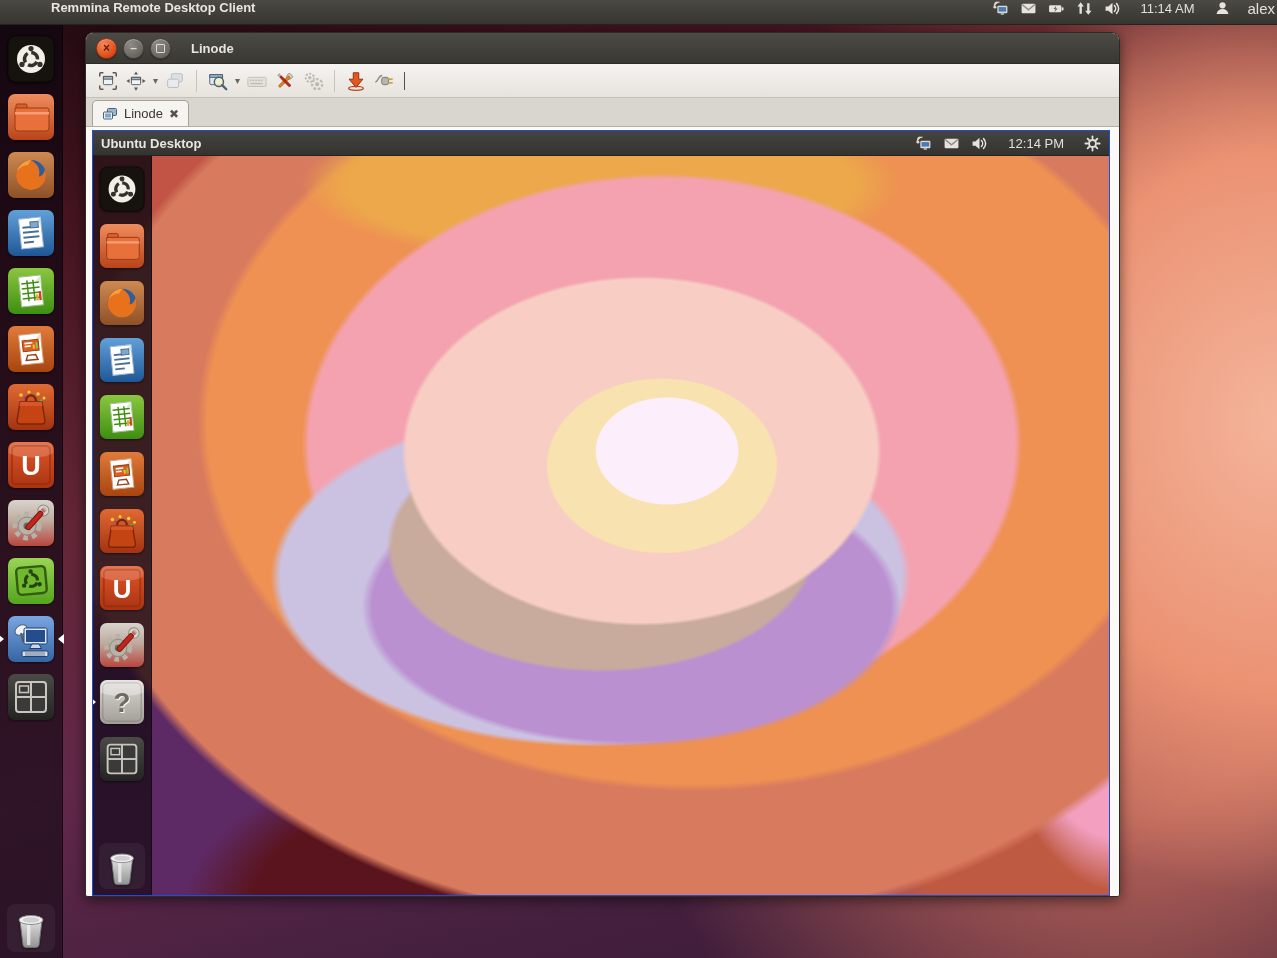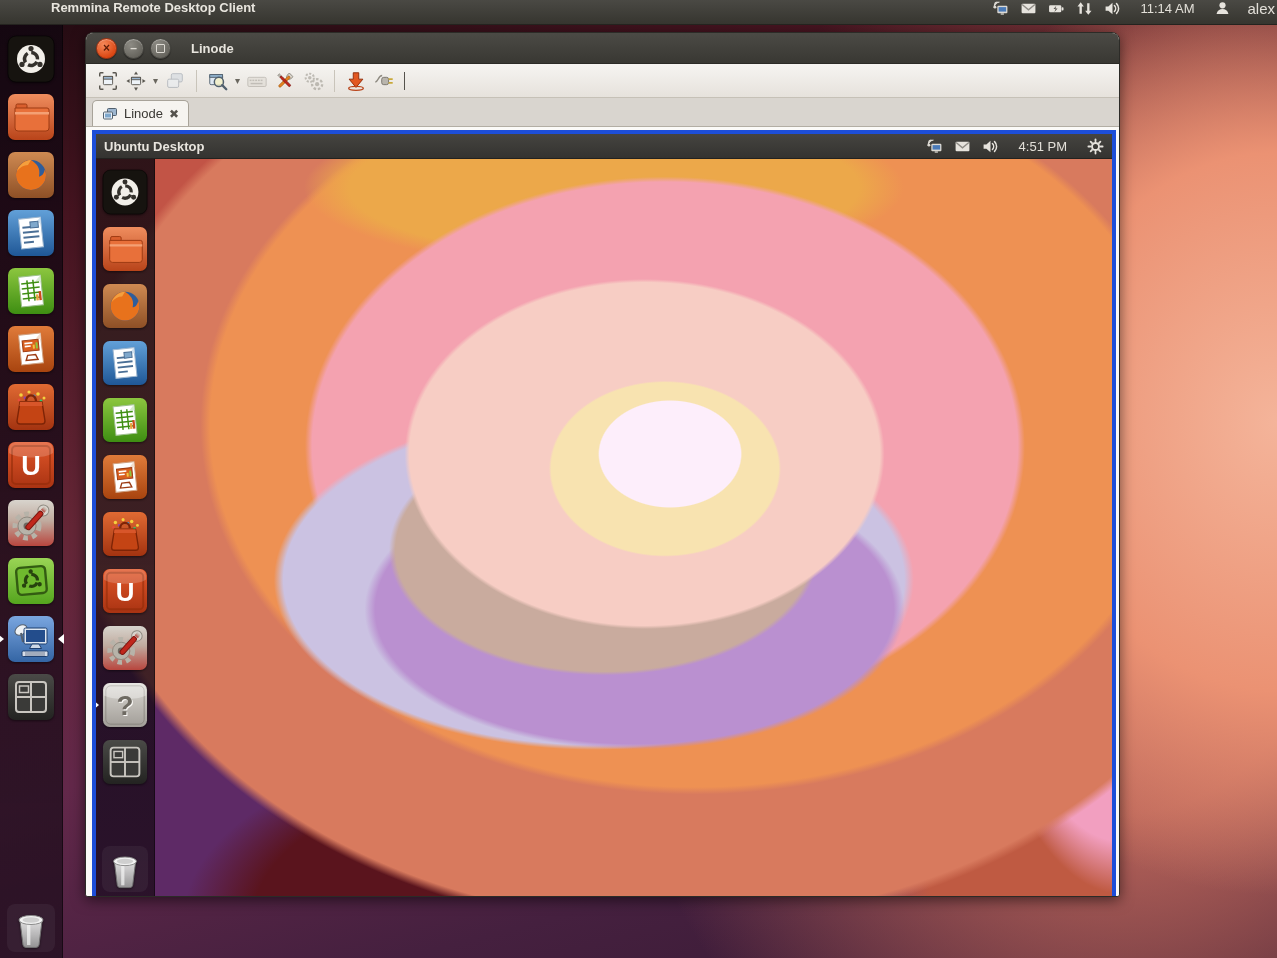--- a/index.html
+++ b/index.html
@@ -53,21 +53,21 @@
   .tcaret{font-size:10px;color:#6a675f;margin:0 3px;}
   .tsep{width:1px;height:22px;background:#c9c4ba;margin:0 7px;}
   .tcursor{width:1px;height:18px;background:#55524c;margin-left:6px;}
   .tabbar{height:28px;background:#d9d5cf;border-bottom:1px solid #b3aea4;display:flex;align-items:flex-end;}
   .tab{height:25px;margin-left:6px;background:#f6f4f0;border:1px solid #a8a399;border-bottom:none;
     border-radius:5px 5px 0 0;display:flex;align-items:center;gap:6px;padding:0 9px;font-size:13px;color:#3a3833;}
   .tab .ti{width:16px;height:16px;}
   .tclose{font-size:12px;color:#55534d;font-weight:bold;}
   .content{position:relative;height:772px;background:#fbfaf7;}
   
-  .viewport{position:absolute;left:6px;top:3px;width:1016px;height:764px;border:4px solid #1d4ed8;
+  .viewport{position:absolute;left:6px;top:3px;width:1016px;height:764px;border:1px solid #1d4ed8;
     background:#d946ef;overflow:hidden;}
   .rpanel{position:absolute;left:0;top:0;width:100%;height:24px;
     background:linear-gradient(#454440,#343330);border-bottom:1px solid #23221f;
     display:flex;align-items:center;color:#e2dfd8;z-index:20;}
   .rtitle{font-weight:bold;font-size:13px;margin-left:8px;color:#e8e5de;}
   .wallpaper{position:absolute;left:0;top:24px;right:0;bottom:0;
     background-color:#8c3150;
     background-image:
       radial-gradient(72px 54px at 56.5% 40%, #fdeefb 98%, rgba(253,238,251,0) 100%),
       radial-gradient(116px 88px at 56% 42%, #f8e3b0 98%, rgba(248,227,176,0) 100%),
@@ -527,21 +527,21 @@
                     <path d="M2 4.2l6 5 6-5" fill="none" stroke="#8e8b85" stroke-width="1.3"></path>
                   </svg>
                 </span>
                 <span class="ti">
                   <svg viewBox="0 0 16 16">
                     <path d="M1.5 6v4h2.6L8 13.4V2.6L4.1 6z" fill="#e6e3dd"></path>
                     <path d="M9.8 5.2a4 4 0 0 1 0 5.6M11.8 3.4a6.4 6.4 0 0 1 0 9.2" stroke="#e6e3dd" stroke-width="1.4" fill="none" stroke-linecap="round"></path>
                   </svg>
                 </span>
               </span>
-            <span class="rtime">4:51 PM</span>
+            <span class="rtime">12:14 PM</span>
             <span class="ti">
                 <svg viewBox="0 0 16 16">
                   <g stroke="#e6e3dd" stroke-width="1.7" stroke-linecap="round">
                     <line x1="8" y1="1.3" x2="8" y2="3.1"></line>
                     <line x1="8" y1="12.9" x2="8" y2="14.7"></line>
                     <line x1="1.3" y1="8" x2="3.1" y2="8"></line>
                     <line x1="12.9" y1="8" x2="14.7" y2="8"></line>
                     <line x1="3.4" y1="3.4" x2="4.7" y2="4.7"></line>
                     <line x1="11.3" y1="11.3" x2="12.6" y2="12.6"></line>
                     <line x1="3.4" y1="12.6" x2="4.7" y2="11.3"></line>

